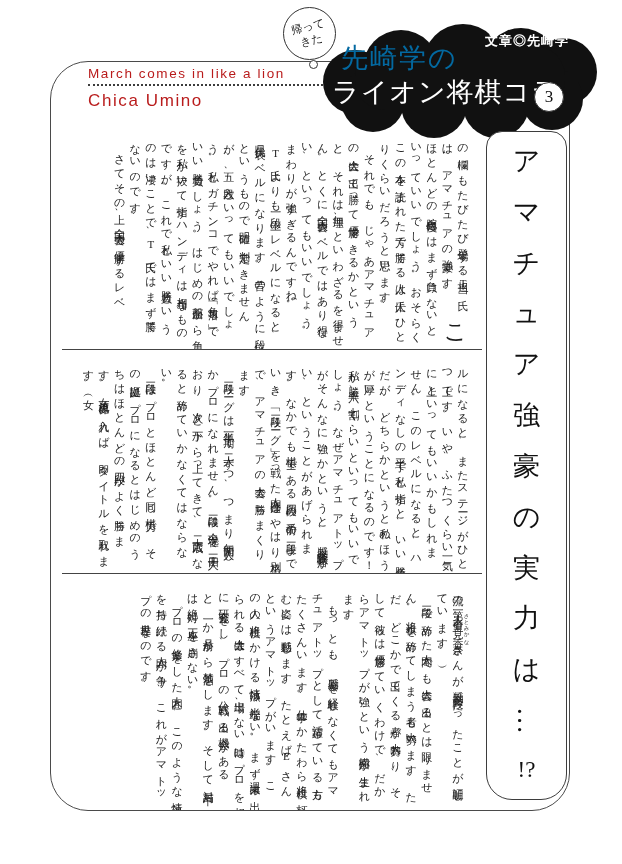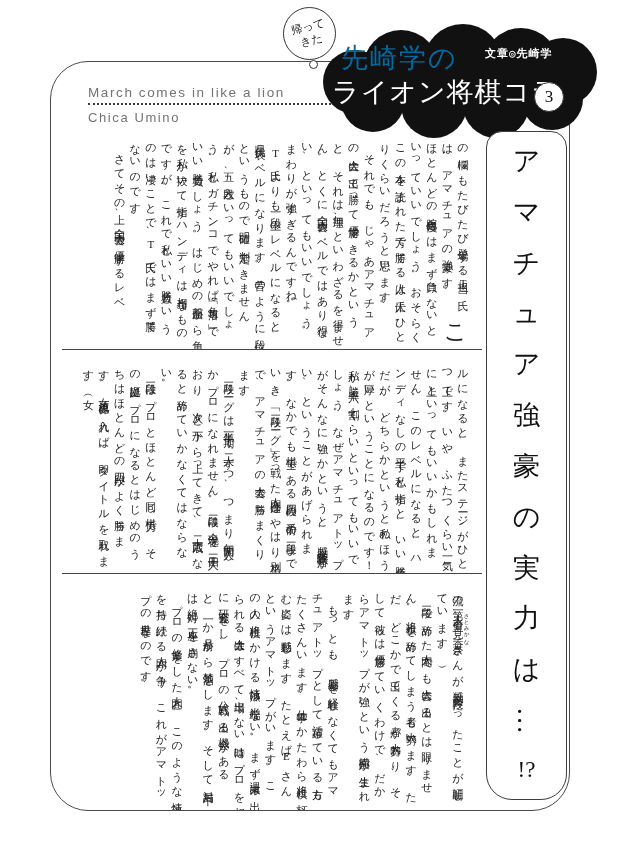--- a/index.html
+++ b/index.html
@@ -22,34 +22,33 @@
     border: 1.6px solid #4a4a4a;
     border-radius: 38px;
   }
 
   
   .en-block {
     position: absolute;
     left: 88px; top: 66px;
     width: 243px;
     font-family: "Liberation Sans", sans-serif;
-    color: #737373;
-    margin-top: 19px;
+    color: #b91c1c;
   }
   .en-title {
     font-size: 13.5px;
     letter-spacing: 1.6px;
     padding-bottom: 3px;
   }
   .en-dotted {
     border-bottom: 2px dotted #3c3c3c;
     height: 1px;
   }
   .en-author {
-    font-size: 13px;
+    font-size: 17px;
     letter-spacing: 1.6px;
     padding-top: 5px;
   }
 
   
   .cloud { position: absolute; left: 315px; top: 24px; width: 268px; height: 96px; }
   .cloud .blob { position: absolute; background: #111; border-radius: 50%; }
   .b1 { left: 8px;   top: 26px; width: 64px; height: 64px; }
   .b2 { left: 48px;  top: 6px;  width: 76px; height: 76px; }
   .b3 { left: 108px; top: 0px;  width: 80px; height: 80px; }
@@ -59,23 +58,23 @@
   .b7 { left: 86px;  top: 48px; width: 66px; height: 66px; }
   .b8 { left: 148px; top: 48px; width: 66px; height: 66px; }
   .b9 { left: 206px; top: 44px; width: 62px; height: 62px; }
   .cloud-fill { position: absolute; left: 40px; top: 22px; width: 210px; height: 64px; background: #111; border-radius: 30px; }
   .cloud-line1 {
     position: absolute; left: 26px; top: 16px;
     color: #0369a1; font-size: 27px; letter-spacing: 2px;
     font-family: "Liberation Sans", sans-serif; font-weight: 500;
   }
   .cloud-credit {
-    position: absolute; left: 170px; top: 22px;
-    color: #fff; font-size: 11px; letter-spacing: 1px;
-    font-family: Liberation Mono, monospace; font-weight: 600;
+    position: absolute; left: 170px; top: 8px;
+    color: #fff; font-size: 13px; letter-spacing: 1px;
+    font-family: Liberation Sans, sans-serif; font-weight: 600;
   }
   .cloud-line2 {
     position: absolute; left: 17px; top: 50px;
     color: #fff; font-size: 27px; letter-spacing: 1px;
     font-family: "Liberation Sans", sans-serif; font-weight: 500;
   }
 
   
   .bubble {
     position: absolute; left: 283px; top: 7px;

